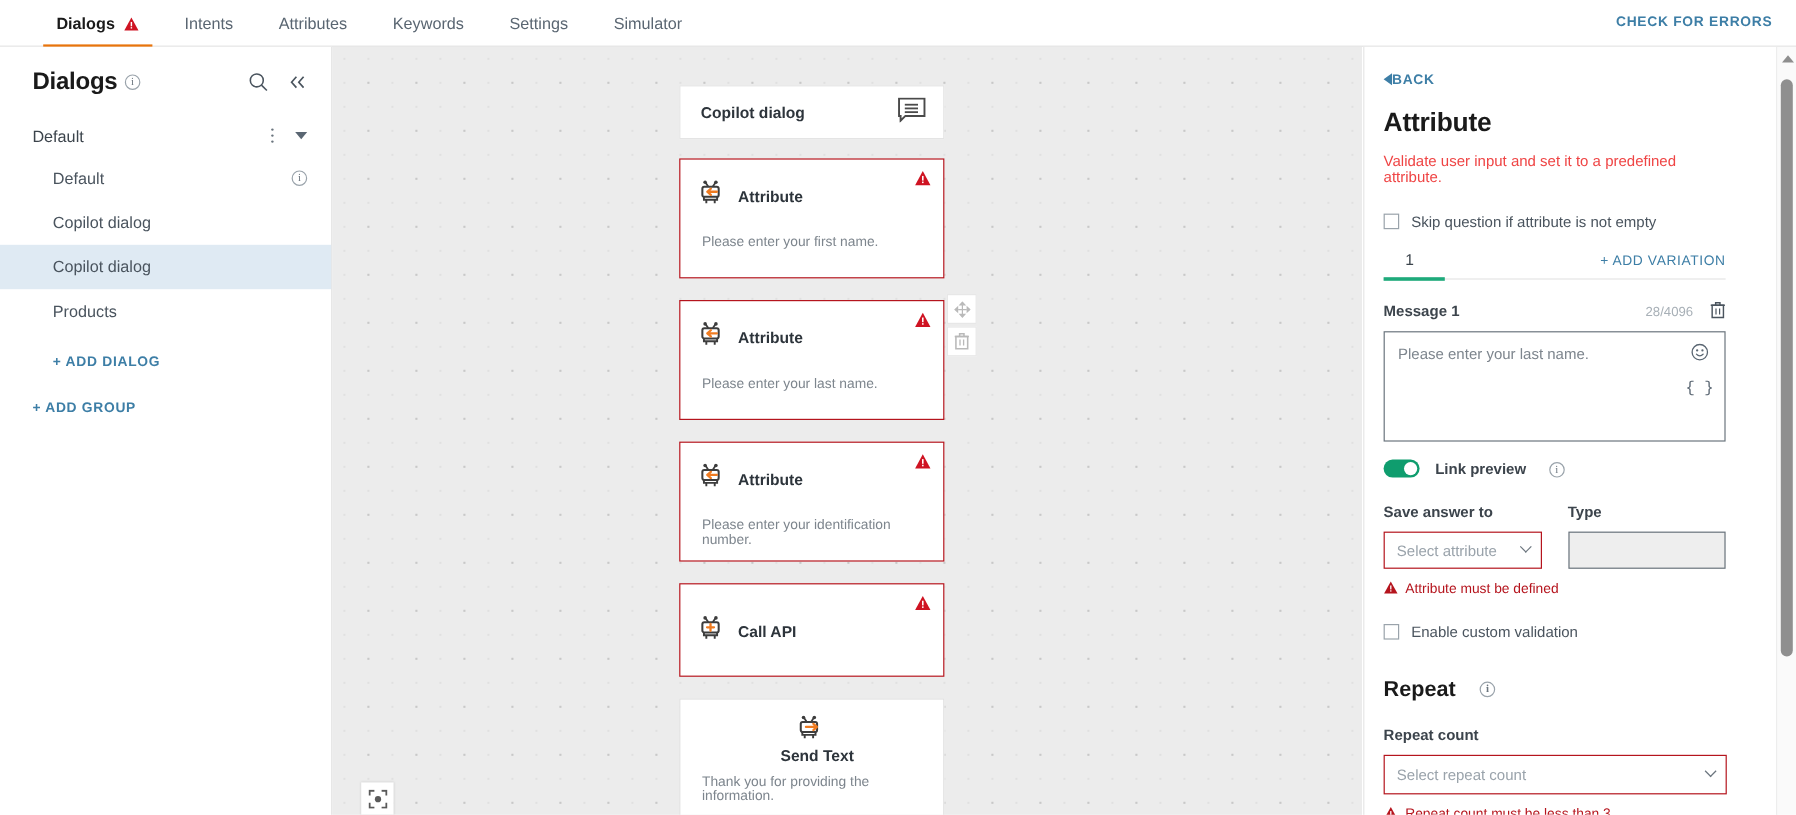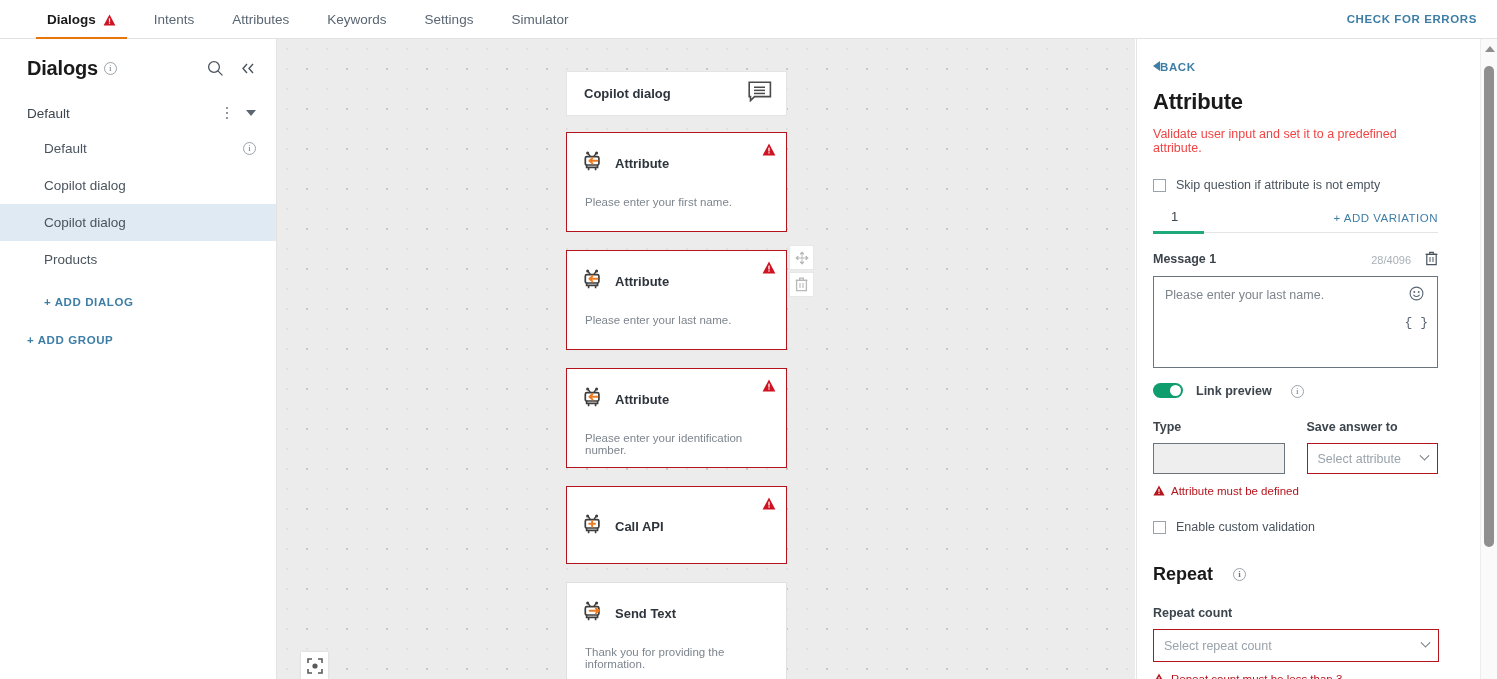--- a/index.html
+++ b/index.html
@@ -129,21 +129,21 @@
   }
   .back-row { display: flex; align-items: flex-start; gap: 0; cursor: pointer; }
   .back-tri {
     width: 0; height: 0; border-top: 5px solid transparent; border-bottom: 5px solid transparent;
     border-right: 7px solid #3d7ea6;
   }
   .back-txt { font-size: 11.5px; font-weight: 600; letter-spacing: .6px; color: #3d7ea6; }
   .p-title { font-size: 22px; font-weight: 700; color: #1a1a1a; margin-top: 16px; letter-spacing: -.2px; }
   .p-desc { font-size: 12.5px; color: #ef4444; margin-top: 12px; }
 
-  .cb-row { display: flex; align-items: center; gap: 10px; margin-top: 23px; cursor: pointer; }
+  .cb-row { display: flex; gap: 10px; margin-top: 23px; cursor: pointer; }
   .cb { width: 13px; height: 13px; border: 1.4px solid #9aa3ab; background: #fff; flex: none; }
   .cb-lbl { font-size: 12.5px; color: #4a545e; }
 
   .var-row {
     display: flex; align-items: flex-end; justify-content: space-between;
     margin-top: 17px; border-bottom: 1px solid #e4e4e4; position: relative;
   }
   .var-num {
     font-size: 13px; color: #3c444c; padding: 0 26px 8px 18px; position: relative;
   }
@@ -429,21 +429,21 @@
           <path d="M5.6 16.3v3M12.6 16.3v3" stroke="#3d3d3d" stroke-width="1.6"></path>
           <path d="M3.6 14v2.4h11V14" fill="none" stroke="#3d3d3d" stroke-width="1.6"></path>
           <path d="M9.1 6.9v5.8M6.2 9.8h5.8" stroke="#ef7b21" stroke-width="1.9" stroke-linecap="round"></path>
         </svg>
       </span>
       <span class="node-title">Call API</span>
     </div>
   </div>
 
   <div class="node" style="top:543px;height:100px;">
-    <div class="node-head" style="margin-top:13px;">
+    <div class="node-head" style="margin-top:13px;flex-direction:column;">
       <span>
         <svg width="23" height="21" viewBox="0 0 23 21">
           <path d="M5 2.2 7.2 5.4M13.2 2.2 11 5.4" stroke="#3d3d3d" stroke-width="1.5" fill="none"></path>
           <circle cx="4.6" cy="1.9" r="1.5" fill="#3d3d3d"></circle>
             <circle cx="13.6" cy="1.9" r="1.5" fill="#3d3d3d"></circle>
           <rect x="2.3" y="5.6" width="13.6" height="8.4" rx="1.6" fill="#fff" stroke="#3d3d3d" stroke-width="1.7"></rect>
           <path d="M5.6 16.3v3M12.6 16.3v3" stroke="#3d3d3d" stroke-width="1.6"></path>
           <path d="M3.6 14v2.4h11V14" fill="none" stroke="#3d3d3d" stroke-width="1.6"></path>
           <path d="M6.6 9.8h9M12.8 7.2 15.8 9.8 12.8 12.4" fill="none" stroke="#ef7b21" stroke-width="1.9" stroke-linecap="round" stroke-linejoin="round"></path>
         </svg>
@@ -508,29 +508,29 @@
   </div>
 
   <div class="toggle-row">
     <span class="toggle"></span>
     <span class="toggle-lbl">Link preview</span>
     <i class="info-i">i</i>
   </div>
 
   <div class="fields-row">
     <div style="width:138px;">
-      <div class="field-lbl">Type</div>
-      <div class="disabled-input"></div>
-    </div>
-    <div style="width:138px;">
       <div class="field-lbl">Save answer to</div>
       <div class="select">
         <span class="ph">Select attribute</span>
         <span class="chev"></span>
       </div>
+    </div>
+    <div style="width:138px;">
+      <div class="field-lbl">Type</div>
+      <div class="disabled-input"></div>
     </div>
   </div>
 
   <div class="err-row">
     <span>
       <svg width="12" height="11" viewBox="0 0 12 11">
           <path d="M6 0.5 11.6 10.5 0.4 10.5Z" fill="#b5141d"></path>
           <rect x="5.45" y="3.9" width="1.1" height="3.3" fill="#fff"></rect>
           <rect x="5.45" y="7.9" width="1.1" height="1.1" fill="#fff"></rect>
         </svg>

